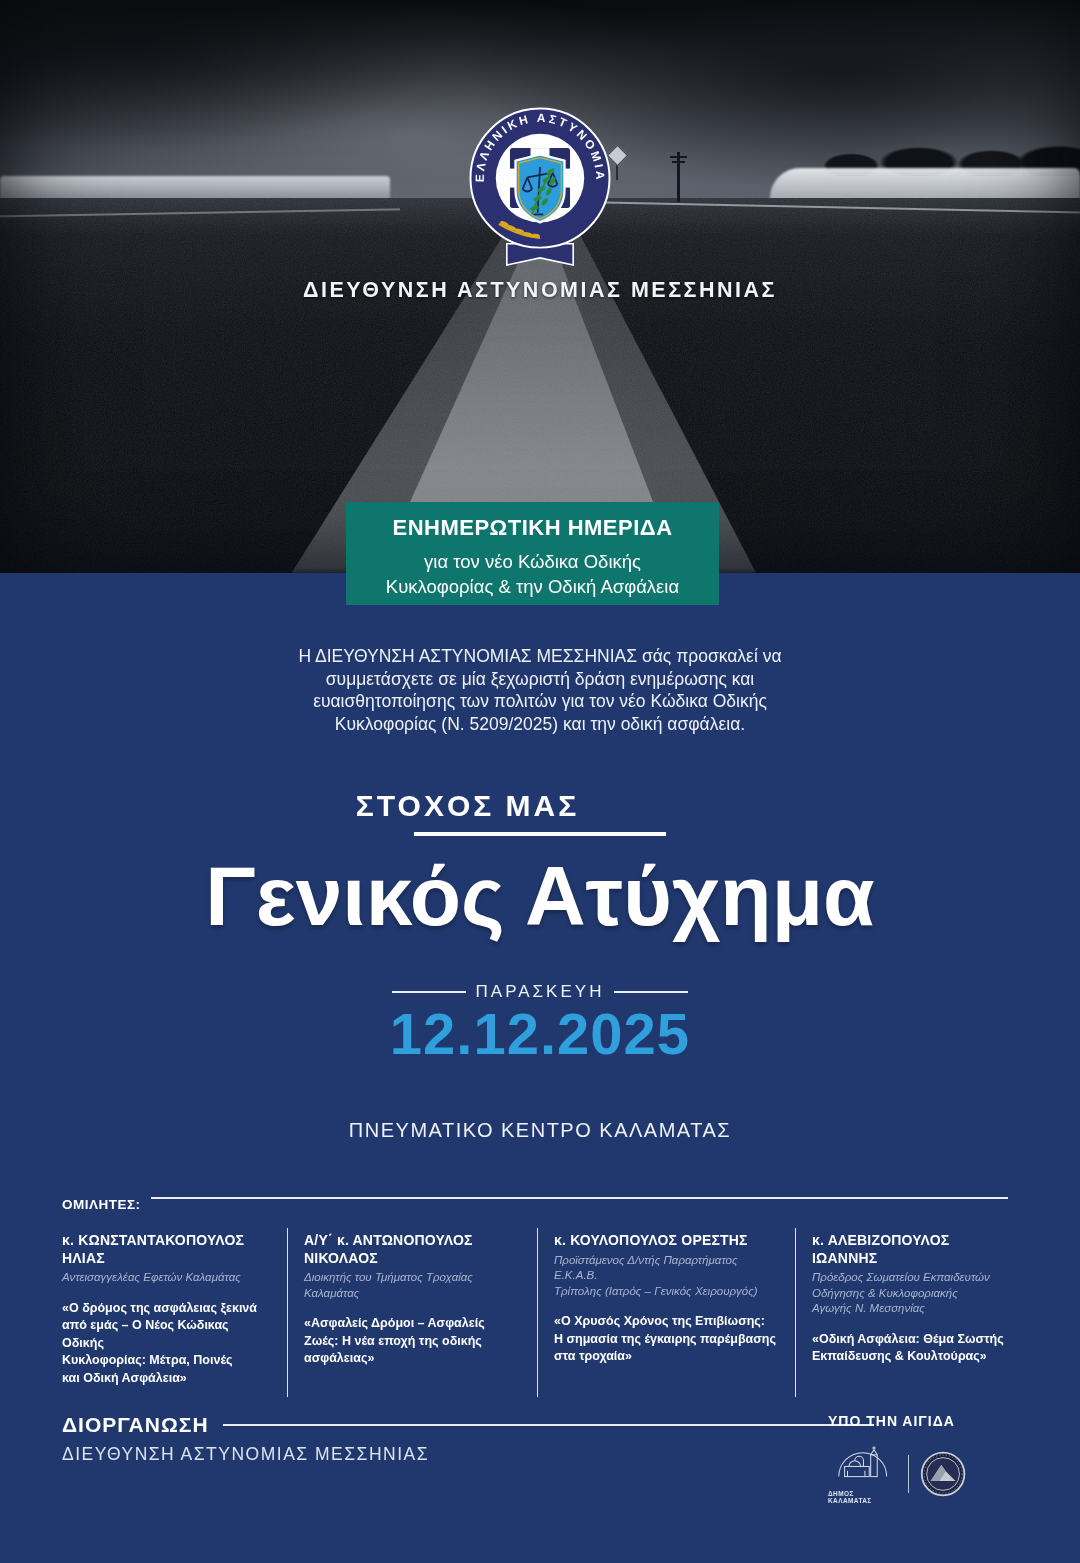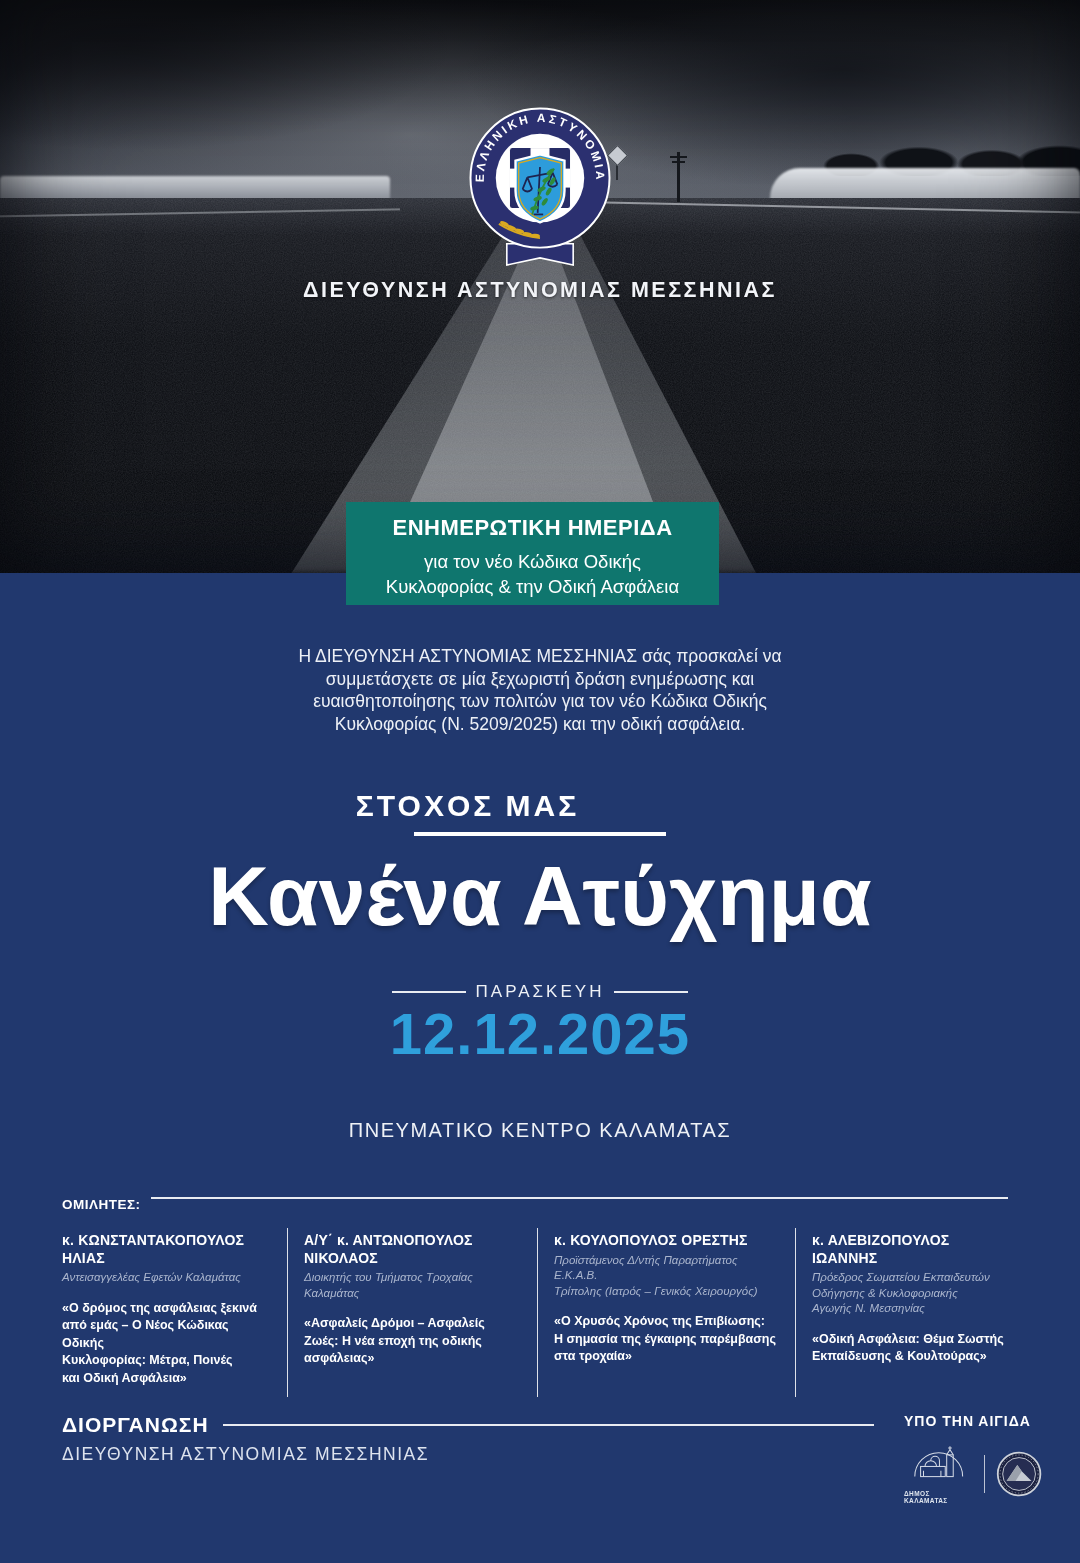--- a/index.html
+++ b/index.html
@@ -103,21 +103,21 @@
   .speaker .name{font-size:14px;font-weight:700;letter-spacing:.2px;line-height:1.25;}
   .speaker .role{margin-top:3px;font-size:11.5px;font-style:italic;color:#aab5cd;
     line-height:1.35;white-space:pre-line;}
   .speaker .topic{margin-top:14px;font-size:12.5px;font-weight:700;line-height:1.4;white-space:pre-line;}
 
   
   .org-row{position:absolute;left:62px;top:1413px;width:812px;display:flex;align-items:center;}
   .org-row .org-label{font-size:21px;font-weight:700;letter-spacing:1px;text-align:right;}
   .org-row .hline{flex:1;height:1.5px;background:rgba(255,255,255,.9);margin-left:14px;}
   .organizer{position:absolute;left:62px;top:1444px;font-size:17.5px;letter-spacing:1.5px;color:#dde3ee;}
-  .aegis{position:absolute;left:904px;top:1413px;width:138px;display:flex;flex-direction:column;}
+  .aegis{position:absolute;left:828px;top:1413px;width:138px;display:flex;flex-direction:column;}
   .aegis .aegis-label{font-size:14px;font-weight:700;letter-spacing:1px;}
   .aegis .logos{margin-top:14px;display:flex;align-items:center;gap:11px;}
   .muni{display:flex;flex-direction:column;align-items:center;}
   .muni .muni-name{margin-top:3px;font-size:6.5px;letter-spacing:.4px;color:#dfe5ee;font-weight:700;}
   .logo-divider{width:1px;height:38px;background:rgba(255,255,255,.7);}
 </style>
 </head>
 <body>
 
 <div class="poster">
@@ -207,21 +207,21 @@
 Κυκλοφορίας &amp; την Οδική Ασφάλεια</div>
   </div>
 
   <div class="invitation">Η ΔΙΕΥΘΥΝΣΗ ΑΣΤΥΝΟΜΙΑΣ ΜΕΣΣΗΝΙΑΣ σάς προσκαλεί να
 συμμετάσχετε σε μία ξεχωριστή δράση ενημέρωσης και
 ευαισθητοποίησης των πολιτών για τον νέο Κώδικα Οδικής
 Κυκλοφορίας (Ν. 5209/2025) και την οδική ασφάλεια.</div>
 
   <div class="goal-label">ΣΤΟΧΟΣ ΜΑΣ</div>
   <div class="goal-underline"></div>
-  <div class="main-title">Κανένα Ατύχημα</div>
+  <div class="main-title">Γενικός Ατύχημα</div>
 
   <div class="day-row">
     <div class="dline"></div>
     <div class="day">ΠΑΡΑΣΚΕΥΗ</div>
     <div class="dline"></div>
   </div>
   <div class="date">12.12.2025</div>
   <div class="venue">ΠΝΕΥΜΑΤΙΚΟ ΚΕΝΤΡΟ ΚΑΛΑΜΑΤΑΣ</div>
 
   <div class="speakers-head">

